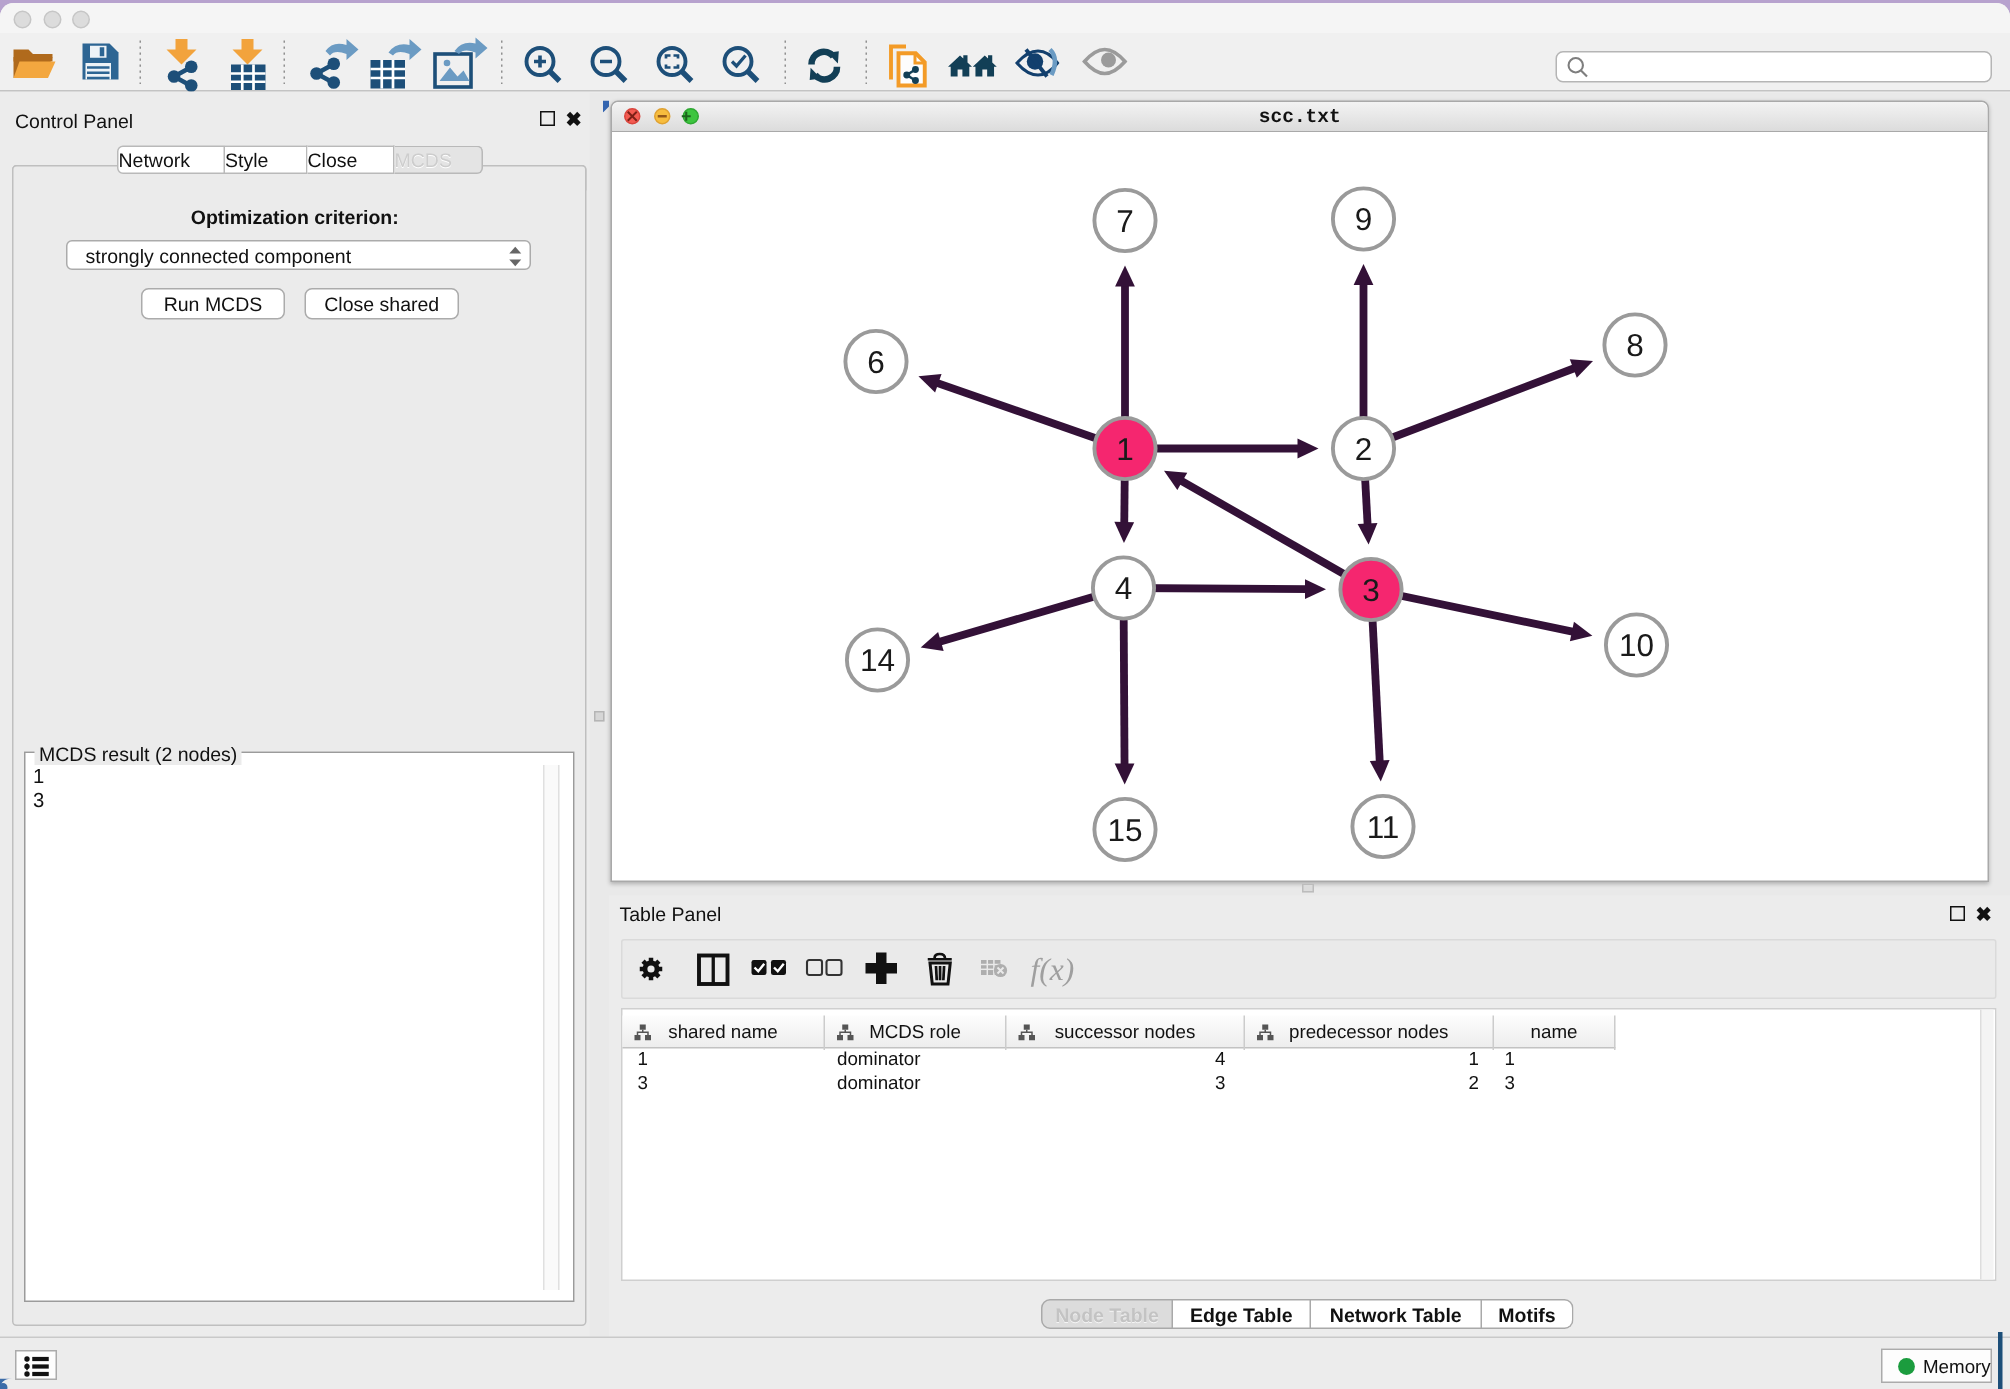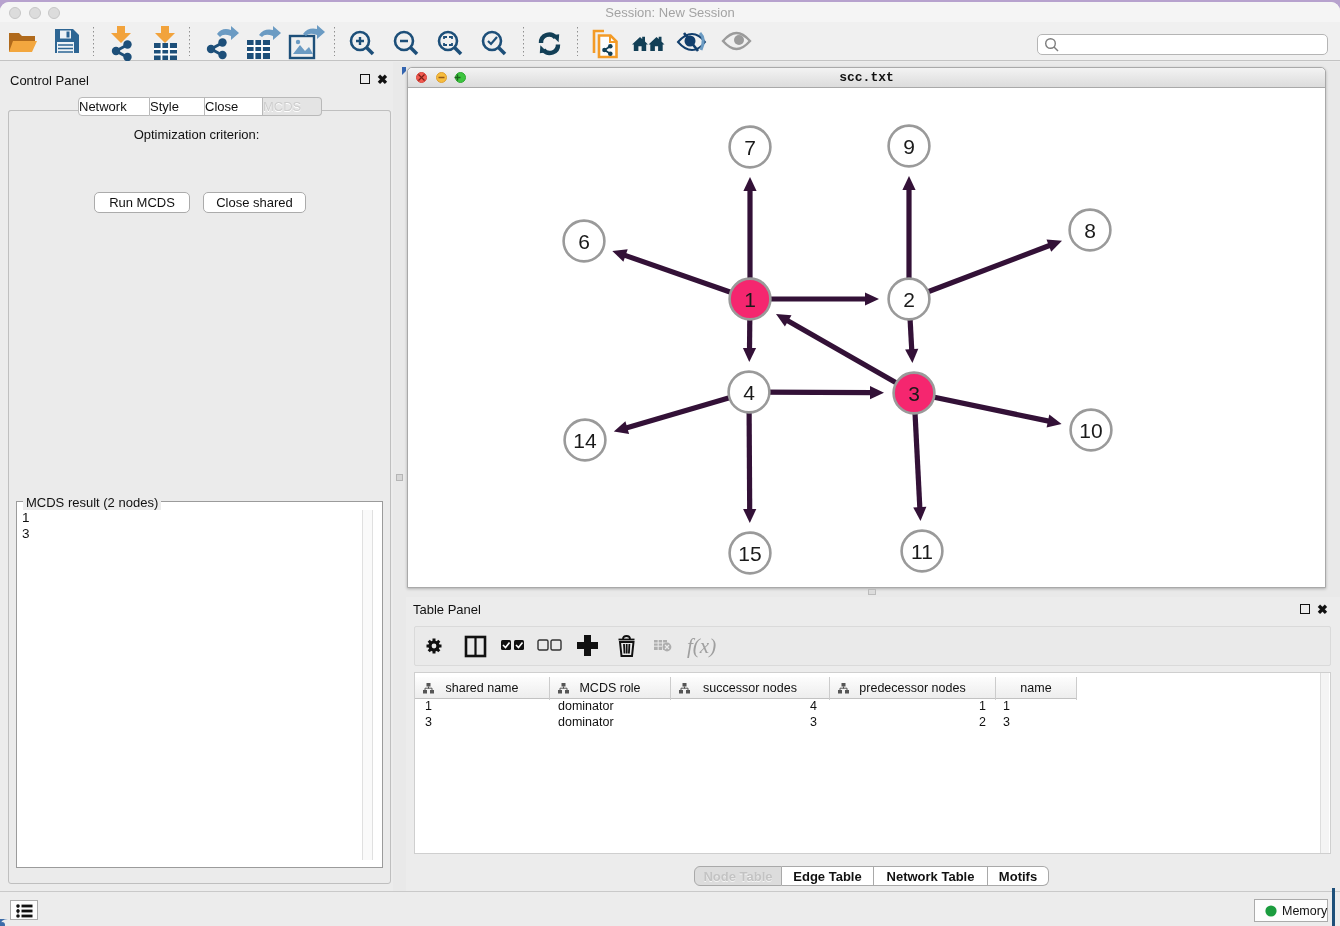--- a/index.html
+++ b/index.html
@@ -19,21 +19,21 @@
 #cpanel-title { position:absolute; left:10px; top:11px; font-size:13px; color:#111; }
 .winbtn-sq { position:absolute; width:10px; height:10px; border:1.6px solid #111; }
 .winbtn-x { position:absolute; font-size:13px; font-weight:bold; color:#111; line-height:12px; }
 #cp-inner { position:absolute; left:8px; top:48px; width:383px; height:774px; background:#ebebeb; border:1px solid #bfbfbf; border-radius:3px; }
 #cp-innertop { position:absolute; left:8px; top:48px; width:383px; height:17px; background:#e2e2e2; border:1px solid #bfbfbf; border-radius:3px 3px 0 0; }
 .tabrow { position:absolute; display:flex; }
 .tab { height:19px; font-size:13px; line-height:18px; background:#fff; border:1px solid #b9b9b9; border-left:none; color:#111; }
 .tab.first { border-left:1px solid #b9b9b9; border-radius:4px 0 0 4px; }
 .tab.last { border-radius:0 4px 4px 0; }
 .tab.dis { background:#e4e4e4; color:#cdcdcd; text-shadow:0 1px 0 #fff; }
-#optlabel { position:absolute; left:0; top:65px; width:393px; text-align:center; font-size:13px; color:#111; }
+#optlabel { position:absolute; left:0; top:75px; width:393px; text-align:center; font-size:13px; color:#111;font-weight:bold; }
 #combo { position:absolute; left:44px; top:98px; width:310px; height:20px; background:#fff; border:1px solid #ababab; border-radius:4px; font-size:13px; color:#111; line-height:19px; padding-left:12px; }
 .btn { position:absolute; height:21px; background:#fff; border:1px solid #ababab; border-radius:5px; font-size:13px; color:#111; text-align:center; line-height:20px; }
 #fieldset { position:absolute; left:16px; top:439px; width:367px; height:367px; border:1px solid #9b9b9b; background:#fff; }
 #fieldset legend { position:absolute; top:-7px; left:6px; background:#ebebeb; padding:0 3px; font-size:13px; color:#111; }
 #mcdstext { position:absolute; left:5px; top:8px; font-size:13.5px; color:#111; line-height:16px; }
 #fsscroll { position:absolute; right:9px; top:8px; width:11px; height:350px; background:#fafafa; border-left:1px solid #e0e0e0; border-right:1px solid #e0e0e0; }
 
 #vsplit { position:absolute; left:393px; top:60px; width:13px; height:829px; background:#e9e9e9; }
 #vsplit-h { position:absolute; left:3px; top:412px; width:7px; height:7px; background:#d6d6d6; border:1px solid #b5b5b5; }
 
@@ -62,21 +62,20 @@
 #listbtn { position:absolute; left:10px; top:8px; width:28px; height:20px; background:#fdfdfd; border:1px solid #ababab; }
 #membtn { position:absolute; right:12px; top:7px; width:74px; height:23px; background:#fdfdfd; border:1px solid #ababab; font-size:12.5px; color:#111; }
 </style>
 </head>
 <body>
 <div id="win">
   <div id="titlebar">
     <div class="light" style="left:9px"></div>
     <div class="light" style="left:29px"></div>
     <div class="light" style="left:48px"></div>
-    <div id="wtitle">Session: New Session</div>
   </div>
   <div id="toolbar">
     <svg width="1340" height="39">
 
       <g stroke="#909090" stroke-dasharray="1.5,2.5">
         <line x1="93.5" y1="5" x2="93.5" y2="34"></line>
         <line x1="189.5" y1="5" x2="189.5" y2="34"></line>
         <line x1="334.5" y1="5" x2="334.5" y2="34"></line>
         <line x1="523.5" y1="5" x2="523.5" y2="34"></line>
         <line x1="577.5" y1="5" x2="577.5" y2="34"></line>
@@ -235,20 +234,26 @@
     <div class="winbtn-x" style="left:377px;top:12px">✖</div>
     <div id="cp-innertop"></div>
     <div id="cp-inner"></div>
     <div class="tabrow" style="left:78px;top:35px">
       <div class="tab first" style="width:72px">Network</div>
       <div class="tab" style="width:55px">Style</div>
       <div class="tab" style="width:58px">Close</div>
       <div class="tab dis last" style="width:59px">MCDS</div>
     </div>
     <div id="optlabel">Optimization criterion:</div>
+    <div id="combo">strongly connected component
+      <svg width="11" height="14" style="position:absolute;right:4px;top:3px">
+        <path d="M1.5 5 L5.5 0.5 L9.5 5z" fill="#666"></path>
+        <path d="M1.5 9 L5.5 13.5 L9.5 9z" fill="#666"></path>
+      </svg>
+    </div>
     <div class="btn" style="left:94px;top:130px;width:96px">Run MCDS</div>
     <div class="btn" style="left:203px;top:130px;width:103px">Close shared</div>
     <div id="fieldset">
       <legend>MCDS result (2 nodes)</legend>
       <div id="mcdstext">1<br>3</div>
       <div id="fsscroll"></div>
     </div>
   </div>
   <div id="vsplit">
       <div id="vsplit-h"></div>

